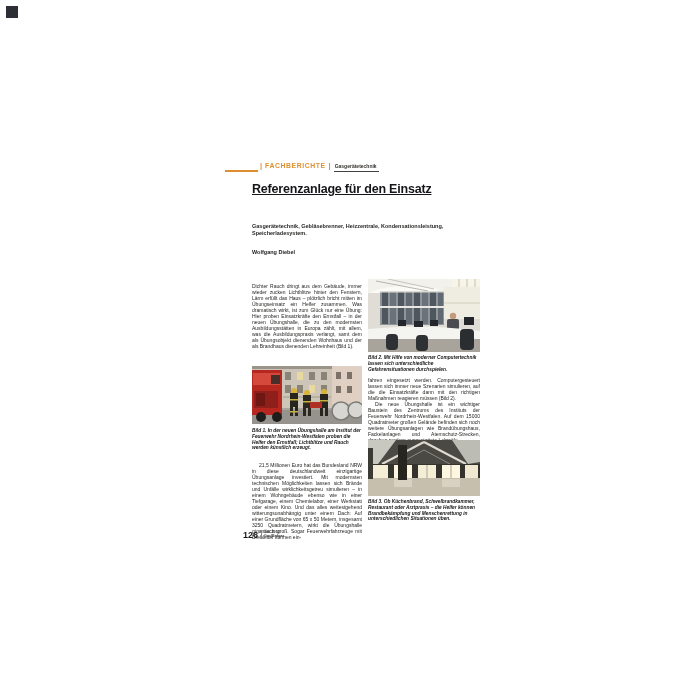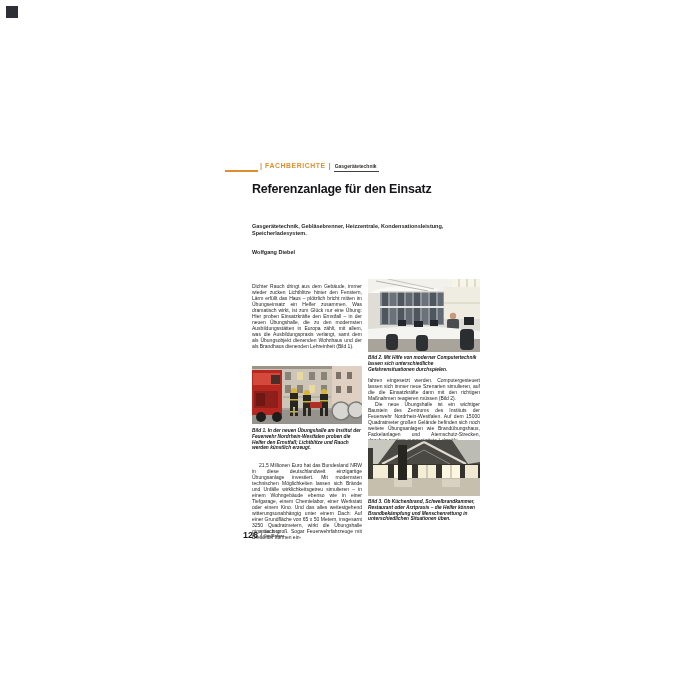--- a/index.html
+++ b/index.html
@@ -57,21 +57,21 @@
 <div class="abs corner-mark"></div>
 
 <div class="abs kicker-rule"></div>
 <div class="abs kicker-row">
   <span class="kicker-bar">|</span>
   <span class="kicker">FACHBERICHTE</span>
   <span class="kicker-bar">|</span>
   <span class="section">Gasgerätetechnik</span>
 </div>
 
-<h1 class="abs title" style="margin:0;">
+<h1 class="abs title" style="margin:0;text-decoration:underline;">
   <span>Referenzanlage für den Einsatz</span><br>
 </h1>
 <div class="abs keywords">Gasgerätetechnik, Gebläsebrenner, Heizzentrale, Kondensationsleistung, Speicherladesystem.</div>
 <div class="abs author">Wolfgang Diebel</div>
 
 <p class="abs body-text col-left p1" style="margin:0;">Dichter Rauch dringt aus dem Gebäude, immer wieder zucken Lichtblitze hinter den Fenstern, Lärm erfüllt das Haus – plötzlich bricht mitten im Übungseinsatz ein Helfer zusammen. Was dramatisch wirkt, ist zum Glück nur eine Übung: Hier proben Einsatzkräfte den Ernstfall – in der neuen Übungshalle, die zu den modernsten Ausbildungsstätten in Europa zählt, mit allem, was die Ausbildungspraxis verlangt, samt dem als Übungsobjekt dienenden Wohnhaus und der als Brandhaus dienenden Lehreinheit (Bild 1).</p>
 
 <div class="abs photo col-left photo1">
   <svg viewBox="0 0 110 58" preserveAspectRatio="none">
     <rect x="0" y="0" width="110" height="42" fill="#ccc5b8"></rect>

